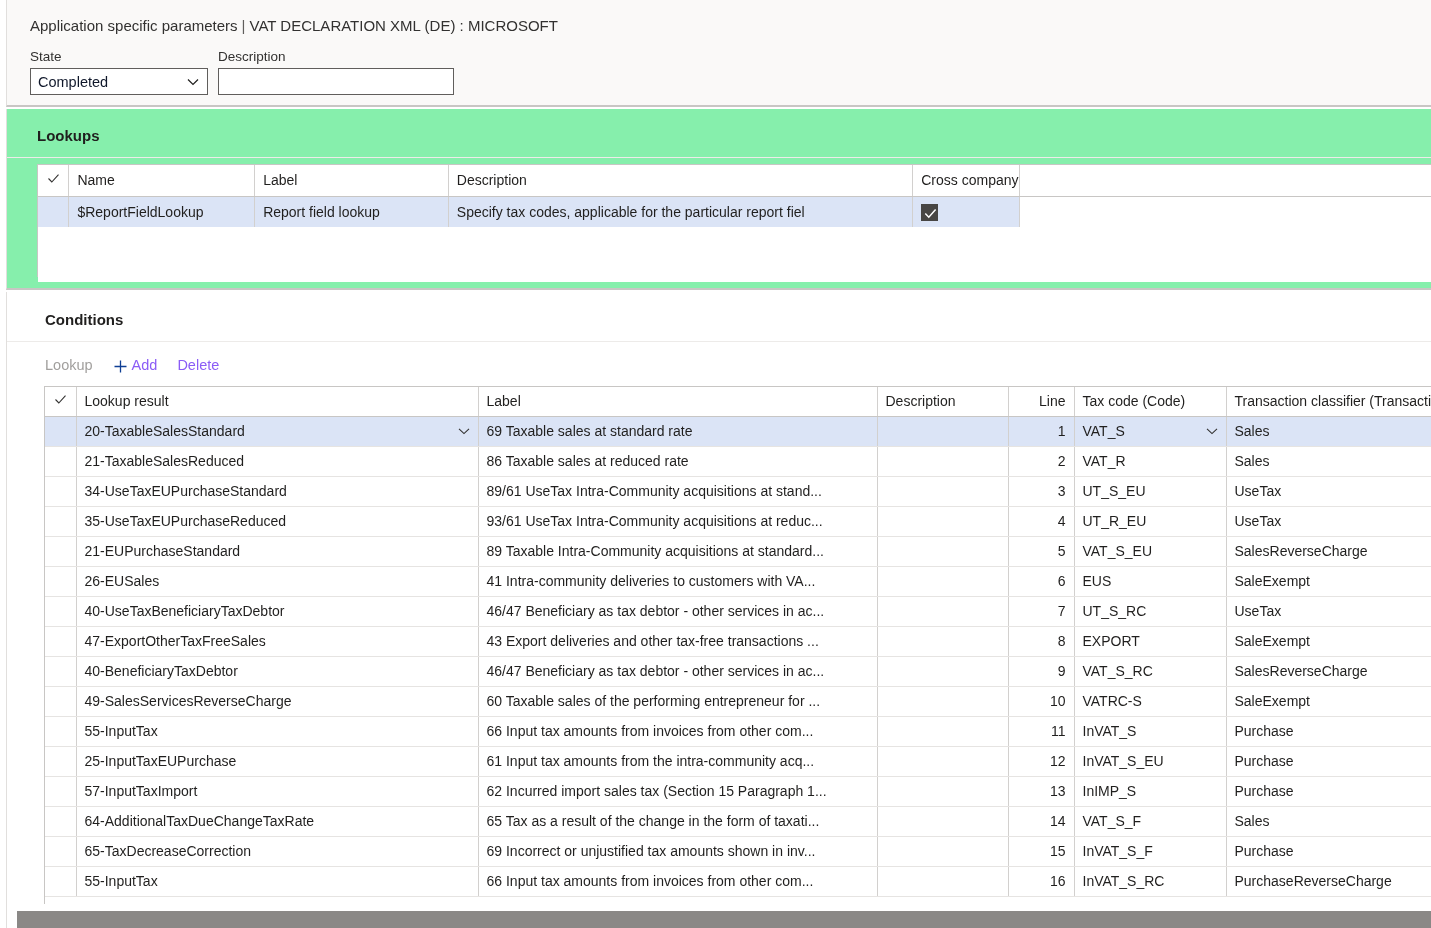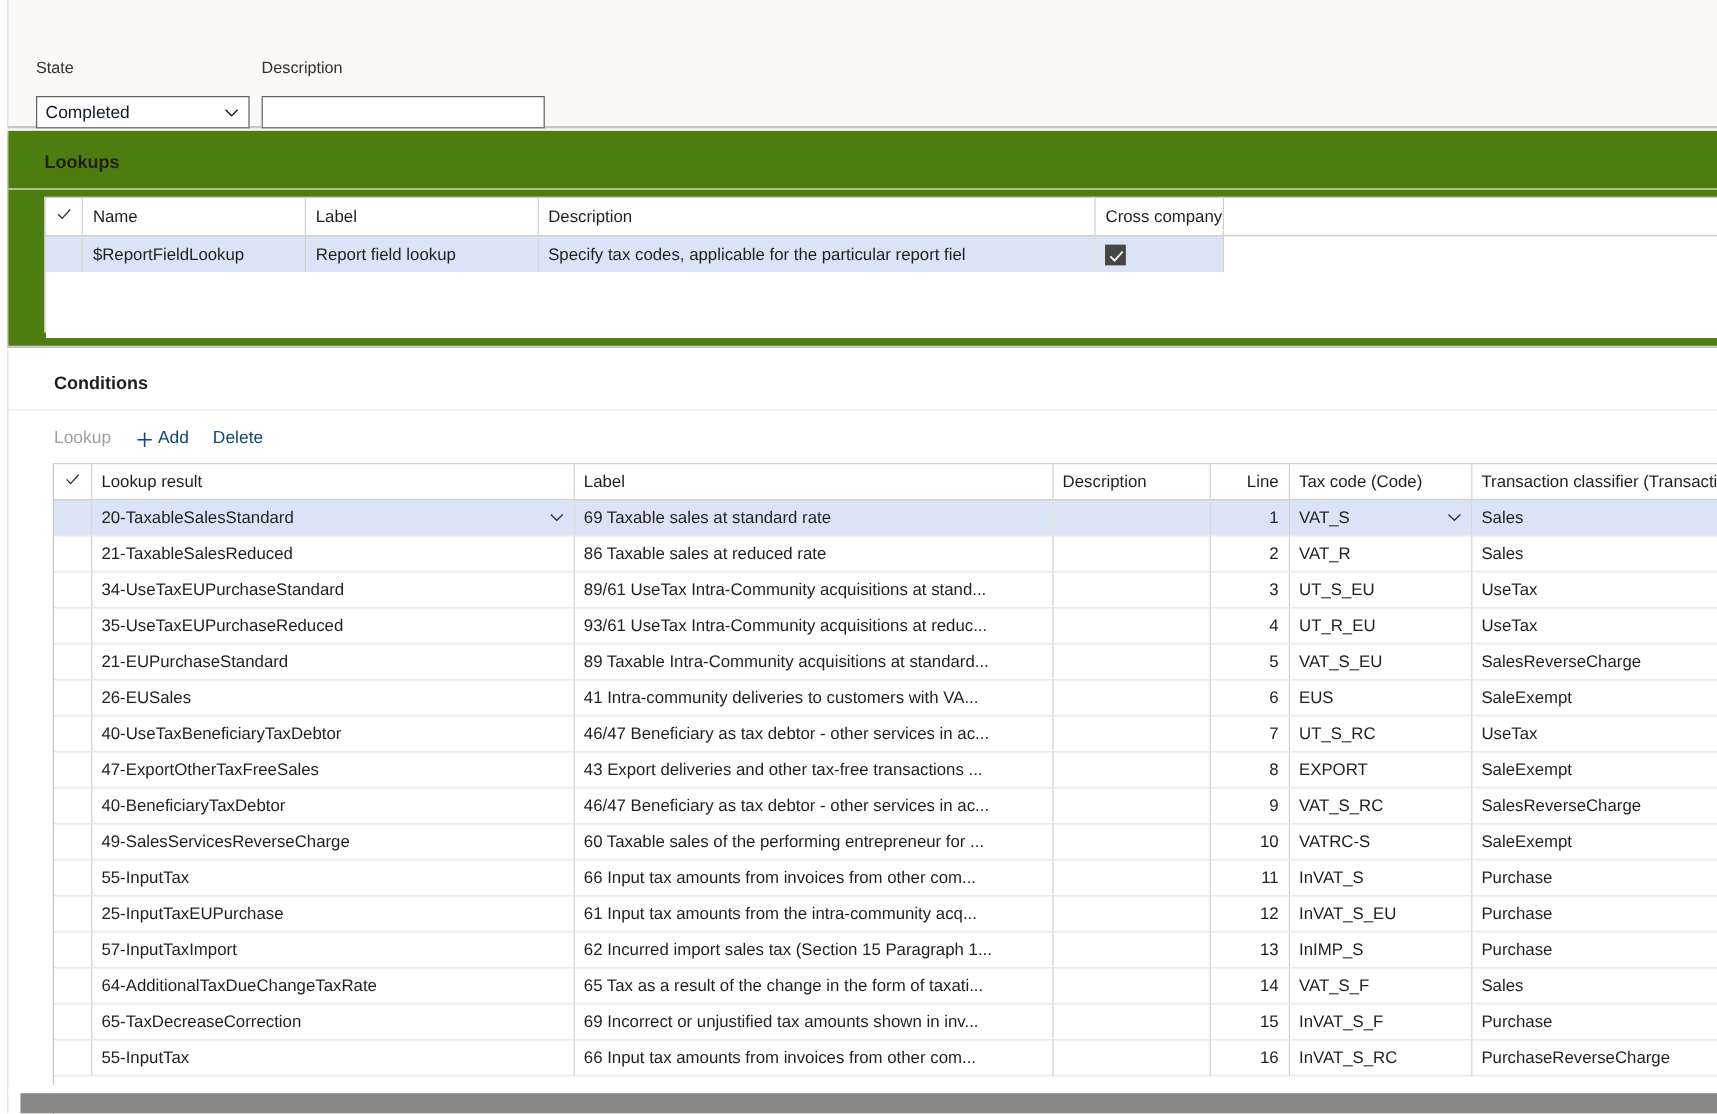--- a/index.html
+++ b/index.html
@@ -24,21 +24,21 @@
   .top-title {
     position: absolute; left: 23px; top: 17px;
     font-size: 15px; color: #323130; white-space: nowrap;
   }
   .top-title .sep { color: #605e5c; padding: 0 4px; }
 
   .field-state { position: absolute; left: 23px; top: 50px; }
   .field-desc  { position: absolute; left: 211px; top: 50px; }
   .field-label {
     font-size: 13.5px; color: #323130; display: block;
-    margin-bottom: 16px; line-height: 14px;
+    margin-bottom: 4px; line-height: 14px;
   }
   .combo {
     position: relative; width: 178px; height: 27px;
     border: 1px solid #605e5c; background: #ffffff;
     display: flex; align-items: center;
   }
   .combo .val {
     font-size: 14.5px; color: #0f172a; padding-left: 7px;
     white-space: nowrap; overflow: hidden;
   }
@@ -47,21 +47,21 @@
     transform: translateY(-50%); width: 14px; height: 14px;
   }
   .textinput {
     width: 236px; height: 27px;
     border: 1px solid #605e5c; background: #ffffff;
   }
 
   
   .lookups-panel {
     position: absolute; left: 6px; top: 109px; right: 0; height: 181px;
-    background: #4d7c0f;
+    background: #86efac;
     border-bottom: 2px solid #c8c6c4;
     border-left: 1px solid #e1dfdd;
   }
   .section-head {
     position: absolute; left: 30px; top: 18px;
     font-size: 15px; font-weight: bold; color: #201f1e;
   }
   .lk-divider {
     position: absolute; left: 0; right: 0; top: 48px; height: 1px;
     background: #edebe9;
@@ -104,21 +104,21 @@
   .cond-divider {
     position: absolute; left: 0; right: 0; top: 49px; height: 1px;
     background: #edebe9;
   }
   .toolbar {
     position: absolute; left: 38px; top: 60px;
     display: flex; align-items: center; gap: 0;
     height: 26px;
   }
   .tb-btn {
-    font-size: 14.5px; color: #0c4a6e; cursor: default;
+    font-size: 14.5px; color: #8b5cf6; cursor: default;
     display: inline-flex; align-items: center; white-space: nowrap;
   }
   .tb-btn.disabled { color: #a19f9d; }
   .tb-spacer { width: 20px; }
   .plus-icon {
     display: inline-block; width: 15px; height: 15px;
     margin-right: 4px; position: relative; top: 1px;
   }
 
   
@@ -171,20 +171,23 @@
   }
 </style>
 </head>
 <body>
 
 <div id="root">
 
   <div class="left-rail"></div>
 
   <div class="top-panel">
+    <div class="top-title">
+      <span>Application specific parameters</span><span class="sep">|</span><span>VAT DECLARATION XML (DE) : MICROSOFT</span>
+    </div>
 
     <div class="field-state">
       <span class="field-label">State</span>
       <div class="combo">
         <span class="val">Completed</span>
         <span class="chev">
           <svg viewBox="0 0 14 14" width="14" height="14">
               <path d="M2 4.5 L7 9.5 L12 4.5" fill="none" stroke="#201f1e" stroke-width="1.2"></path>
             </svg>
         </span>

